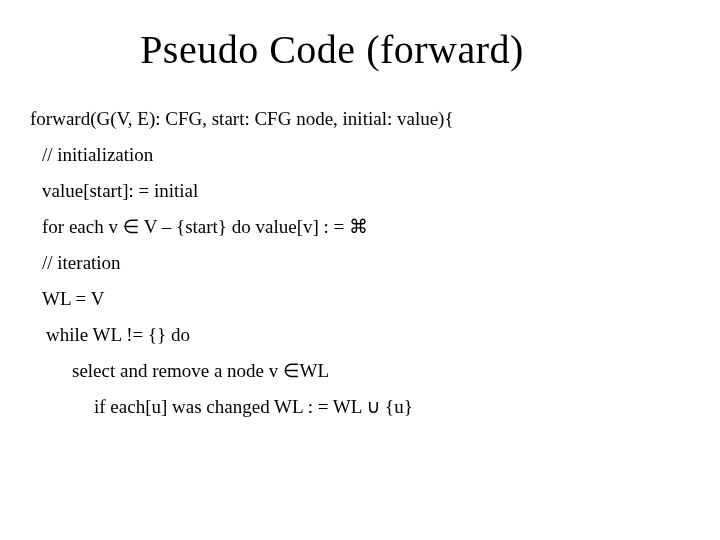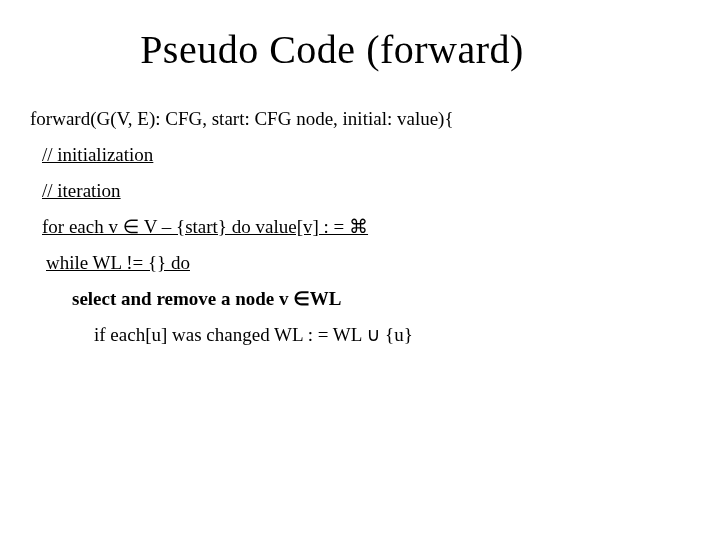--- a/index.html
+++ b/index.html
@@ -26,33 +26,35 @@
   }
   .code {
     font-size: 19px;
     line-height: 1.0;
     margin-top: 36px;
   }
   .line {
     margin: 0 0 17px 0;
     white-space: nowrap;
   }
-  .ind1 { padding-left: 12px; text-decoration: underline; }
-  .ind2 { padding-left: 16px; text-decoration: underline; }
-  .ind3 { padding-left: 42px; font-weight: bold; }
+  .ind1 { padding-left: 12px; }
+  .ind2 { padding-left: 16px; }
+  .ind3 { padding-left: 42px; }
   .ind4 { padding-left: 64px; }
 </style>
 </head>
 <body>
 
 <div class="slide">
   <h1 class="title">Pseudo Code (forward)</h1>
 
   <div class="code">
     <div class="line">forward(G(V, E): CFG, start: CFG node, initial: value){</div>
     <div class="line ind1">// initialization</div>
+    <div class="line ind1">value[start]: = initial</div>
+    <div class="line ind1">for each v ∈ V – {start} do value[v] : = ⌘</div>
     <div class="line ind1">// iteration</div>
-    <div class="line ind1">for each v ∈ V – {start} do value[v] : = ⌘</div>
+    <div class="line ind1">WL = V</div>
     <div class="line ind2">while WL != {} do</div>
     <div class="line ind3">select and remove a node v ∈WL</div>
     <div class="line ind4">if each[u] was changed WL : = WL ∪ {u}</div>
   </div>
 </div>
 
 </body></html>

